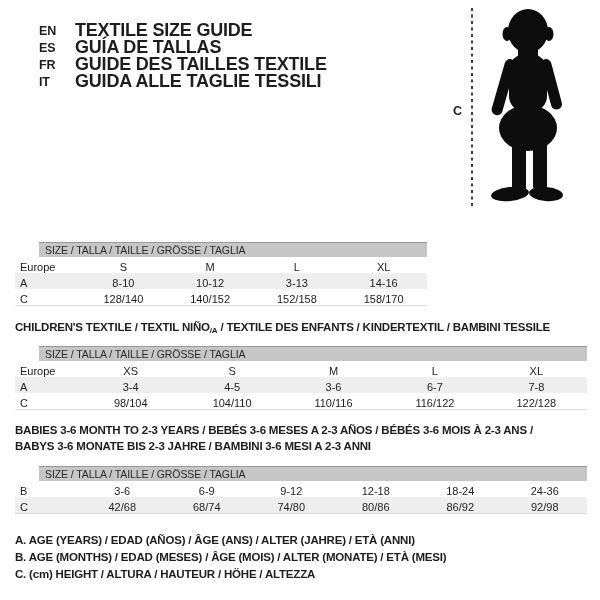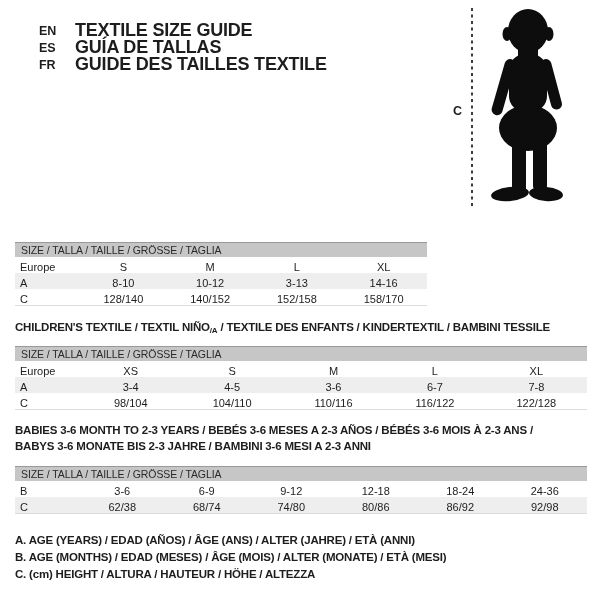--- a/index.html
+++ b/index.html
@@ -30,21 +30,21 @@
   }
   .subscript{font-size:8px;position:relative;top:2px;font-weight:700;}
 
   
   .tbl{position:absolute;left:15px;font-size:11px;border-bottom:1px solid #dcdcdc;}
   .tbl-narrow{width:412px;}
   .tbl-wide{width:572px;}
   .tbl-head{
     height:15px;background:#c6c6c6;border-top:1px solid #999999;
     display:flex;align-items:center;padding-left:6px;box-sizing:border-box;
-    font-size:10.5px;letter-spacing:-0.1px;color:#2a2a2a;
+    font-size:10.5px;letter-spacing:-0.1px;color:#2a2a2a;margin-left:24px;
   }
   .tbl-row{display:flex;height:16px;align-items:flex-end;}
   .tbl-row.shaded{background:#eeeeee;}
   .cell{flex:1;text-align:center;white-space:nowrap;}
   .cell.label{flex:0 0 60px;text-align:left;padding-left:5px;}
 
   
   .footnotes{position:absolute;left:15px;top:534px;}
   .footnote{height:17px;font-size:11.5px;font-weight:700;letter-spacing:-0.2px;white-space:nowrap;}
 </style>
@@ -58,20 +58,24 @@
       <span class="lang-code">EN</span>
       <span class="lang-title">TEXTILE SIZE GUIDE</span>
     </div>
     <div class="lang-row">
       <span class="lang-code">ES</span>
       <span class="lang-title">GUÍA DE TALLAS</span>
     </div>
     <div class="lang-row">
       <span class="lang-code">FR</span>
       <span class="lang-title">GUIDE DES TAILLES TEXTILE</span>
+    </div>
+    <div class="lang-row">
+      <span class="lang-code">IT</span>
+      <span class="lang-title">GUIDA ALLE TAGLIE TESSILI</span>
     </div>
   </div>
 
   <svg class="dash-line" width="4" height="200">
     <line x1="2" y1="0" x2="2" y2="200" stroke="#3c3c3c" stroke-width="2" stroke-dasharray="3 3.5"></line>
   </svg>
   <span class="c-label">C</span>
   <svg class="baby-svg" width="85" height="200" viewBox="0 0 85 200">
     <g fill="#0d0d0d">
       <ellipse cx="42" cy="23" rx="20" ry="22"></ellipse>
@@ -159,21 +163,21 @@
       <span class="cell label">B</span>
       <span class="cell">3-6</span>
       <span class="cell">6-9</span>
       <span class="cell">9-12</span>
       <span class="cell">12-18</span>
       <span class="cell">18-24</span>
       <span class="cell">24-36</span>
     </div>
     <div class="tbl-row shaded">
       <span class="cell label">C</span>
-      <span class="cell">62/38</span>
+      <span class="cell">42/68</span>
       <span class="cell">68/74</span>
       <span class="cell">74/80</span>
       <span class="cell">80/86</span>
       <span class="cell">86/92</span>
       <span class="cell">92/98</span>
     </div>
   </div>
 
   <div class="footnotes">
     <div class="footnote">A. AGE (YEARS) / EDAD (AÑOS) / ÂGE (ANS) / ALTER (JAHRE) / ETÀ (ANNI)</div>

